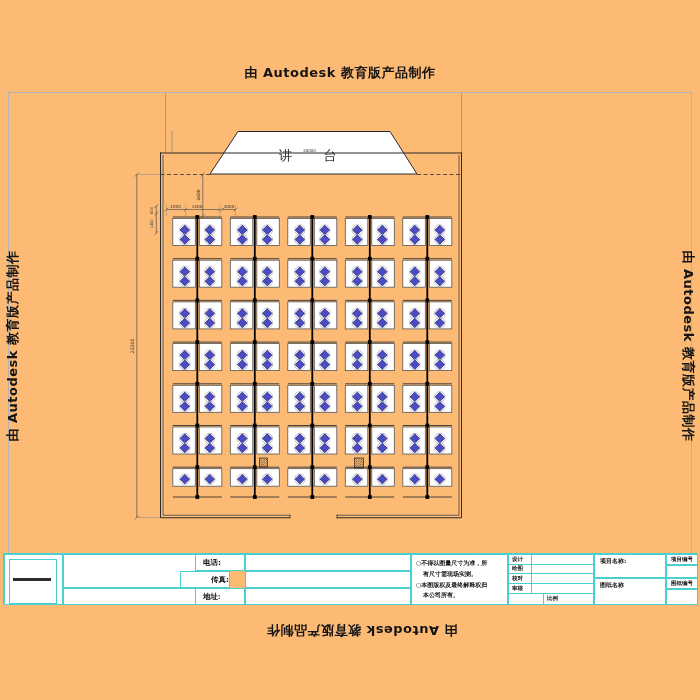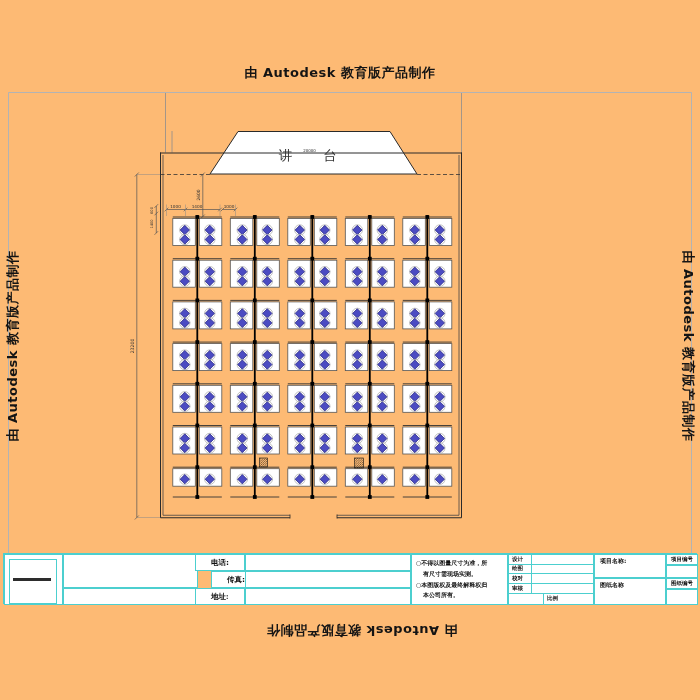--- a/index.html
+++ b/index.html
@@ -9,21 +9,21 @@
   .wm{position:absolute;font-size:13px;font-weight:600;letter-spacing:.5px;white-space:nowrap;color:#141414;}
   .wm-top{left:0;top:64px;width:680px;text-align:center;}
   .wm-bottom{left:22px;top:621px;width:680px;text-align:center;transform:rotate(180deg);}
   .wm-left{left:-87px;top:337px;width:200px;text-align:center;transform:rotate(-90deg);}
   .wm-right{left:588px;top:337px;width:200px;text-align:center;transform:rotate(90deg);}
   svg text{fill:#333;font-family:"DejaVu Sans","Liberation Sans",sans-serif;}
   
   .tb{position:absolute;left:3px;top:553px;width:694px;height:51px;box-sizing:border-box;}
   .tb .cell{position:absolute;box-sizing:border-box;border:1px solid var(--cyan);background:#fff;}
   .lbl{font-weight:bold;color:#111;}
-  .row3{font-size:7.5px;line-height:16px;padding-left:15px;}
+  .row3{font-size:7.5px;line-height:16px;padding-left:7px;}
   .logo-inner{position:absolute;left:4px;top:4px;width:46px;height:43px;border:1px solid var(--cyan);}
   .logo-smudge{position:absolute;left:3px;top:18px;width:38px;height:2.5px;background:#2d2d2d;}
   .notes{font-size:6px;font-weight:bold;line-height:10.8px;padding:3px 0 0 4px;color:#111;}
   .notes .ind{padding-left:7px;}
   .sgn{font-size:5.5px;display:flex;align-items:center;padding-left:3px;}
   .hd{font-size:6px;padding:2px 0 0 5px;}
   .ctr{font-size:5.5px;display:flex;align-items:center;justify-content:center;}
 </style>
 </head>
 <body>
@@ -546,21 +546,21 @@
   <div class="tb" style="border:1px solid var(--cyan);">
     <div class="cell" style="left:0;top:0;width:59px;height:51px;">
       <div class="logo-inner">
         <div class="logo-smudge"></div>
       </div>
     </div>
     <div class="cell" style="left:59px;top:0;width:135px;height:34px;"></div>
     <div class="cell" style="left:59px;top:34px;width:135px;height:17px;"></div>
 
     <div class="cell lbl row3" style="left:191px;top:0;width:50px;height:17px;">电话:</div>
-    <div class="cell lbl row3" style="left:207px;top:17px;width:50px;height:17px;">传真:</div>
+    <div class="cell lbl row3" style="left:176px;top:17px;width:50px;height:17px;text-align:right;">传真:</div>
     <div class="cell lbl row3" style="left:191px;top:34px;width:50px;height:17px;font-family:Liberation Serif, serif;">地址:</div>
     <div class="cell" style="left:241px;top:0;width:166px;height:17px;"></div>
     <div class="cell" style="left:241px;top:17px;width:166px;height:17px;"></div>
     <div class="cell" style="left:241px;top:34px;width:166px;height:17px;"></div>
 
     <div class="cell notes" style="left:407px;top:0;width:97px;height:51px;">
       <div>○不得以图量尺寸为准，所</div>
       <div class="ind">有尺寸需现场实测。</div>
       <div>○本图版权及最终解释权归</div>
       <div class="ind">本公司所有。</div>

